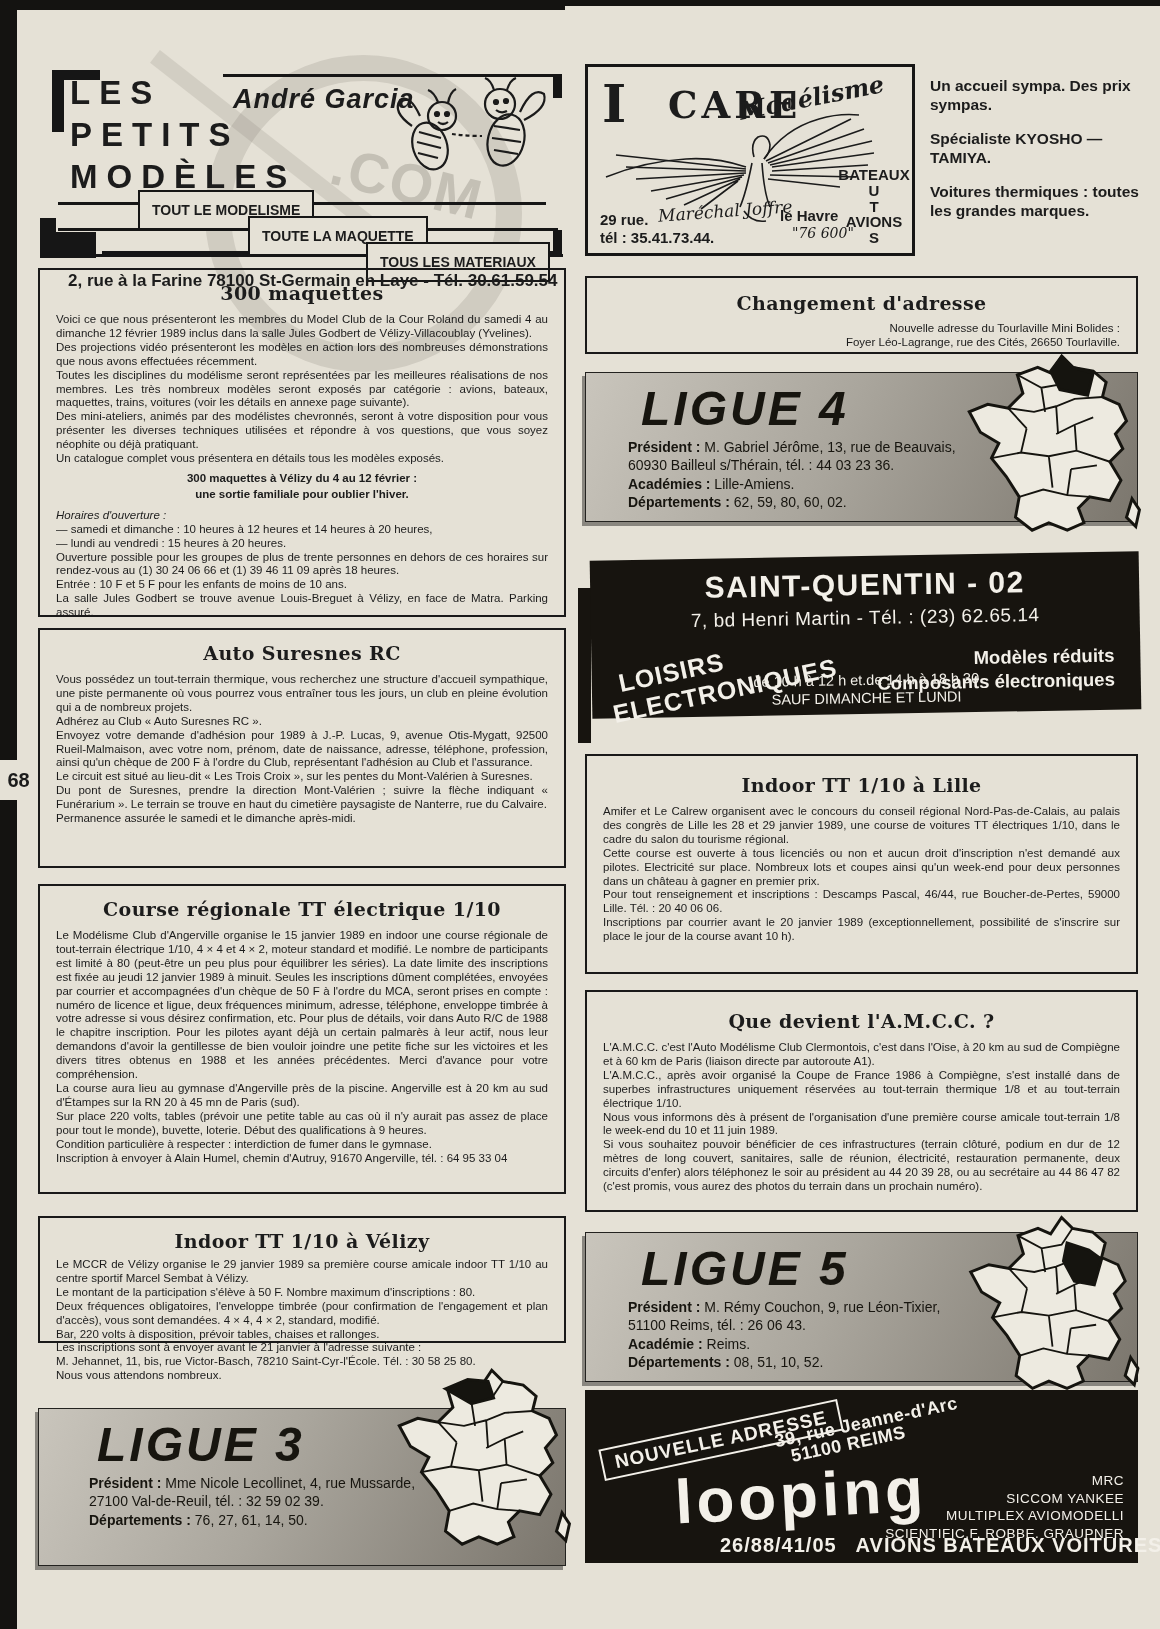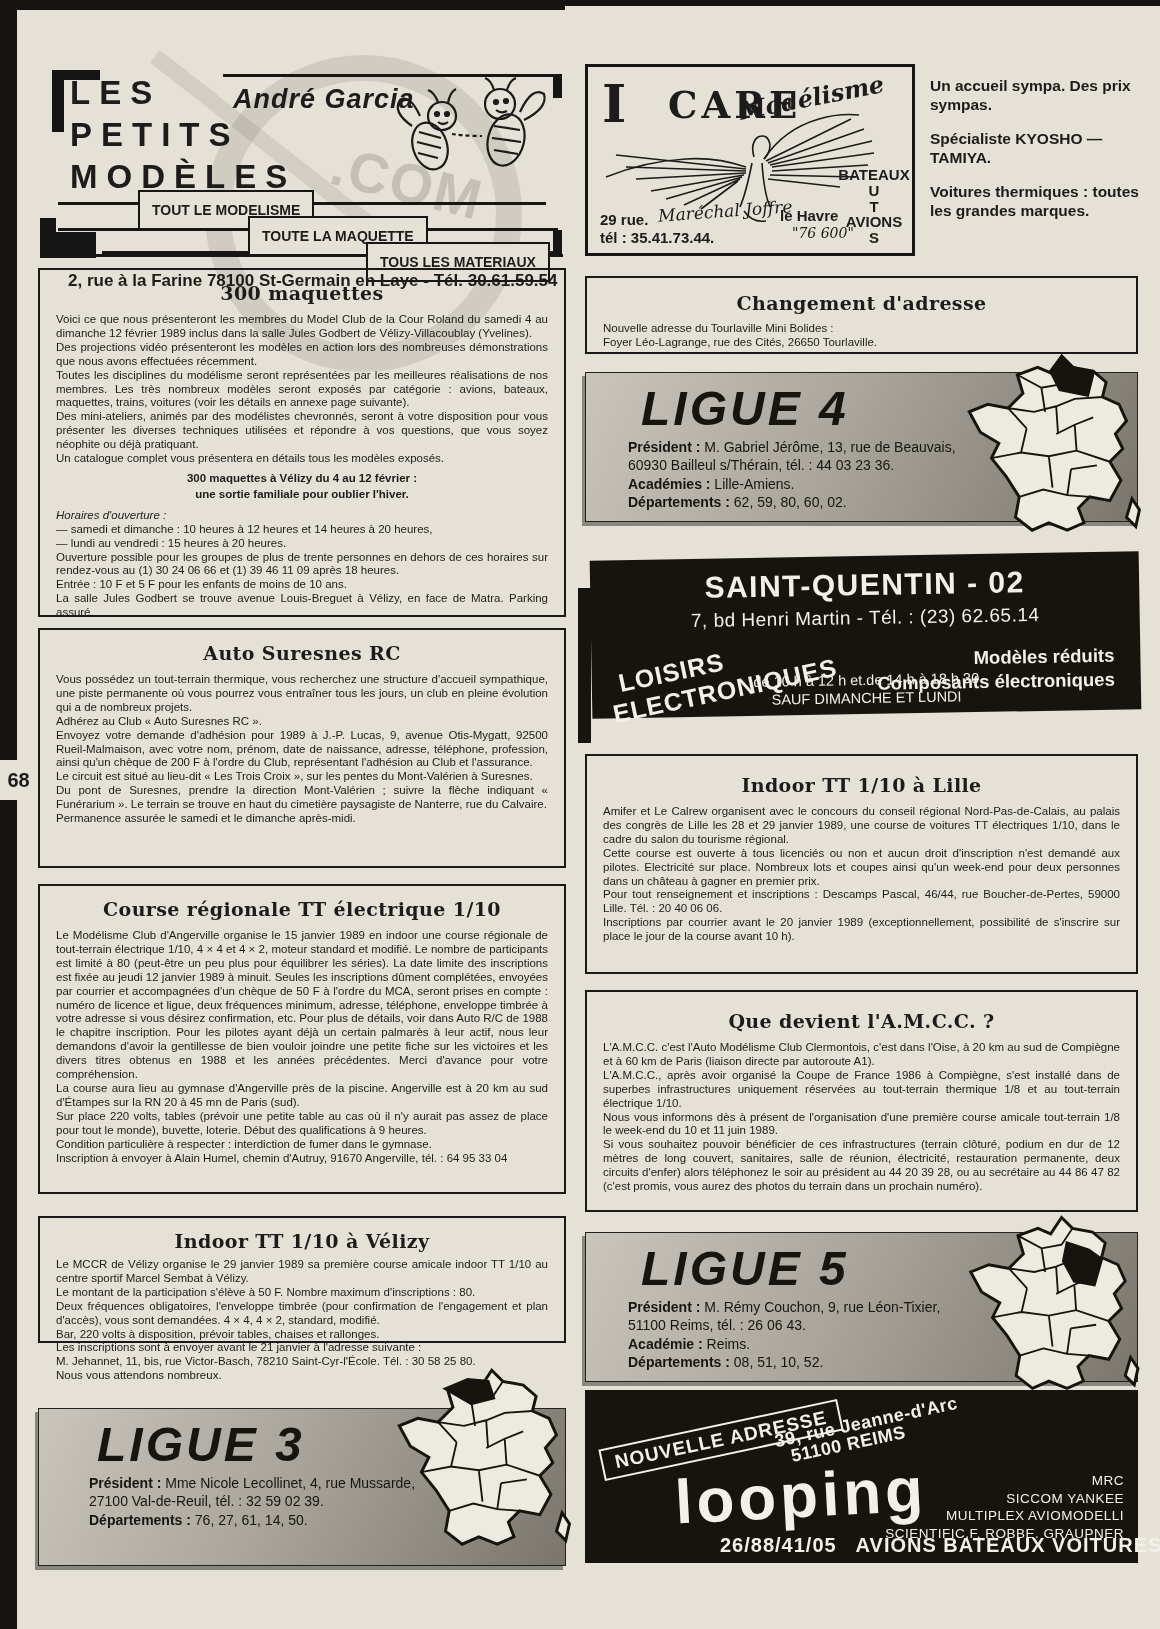--- a/index.html
+++ b/index.html
@@ -64,21 +64,21 @@
   .cross-line{text-align:center;font-weight:bold;font-size:15px;line-height:1.05;}
   .ic-right p{margin:0 0 14px;font-weight:bold;font-size:15.5px;line-height:1.25;}
   
   .lp-label{border:2.5px solid #f3f0e9;padding:3px 12px;font-weight:bold;font-size:19px;
             letter-spacing:1px;display:inline-block;}
   .lp-addr{font-weight:bold;font-size:18px;letter-spacing:0.5px;}
   .lp-logo{font-weight:800;font-size:62px;letter-spacing:4px;transform:rotate(-3deg);display:inline-block;}
   .lp-brands{text-align:right;font-size:13.5px;line-height:1.3;letter-spacing:0.5px;}
   .lp-bottom{font-weight:bold;font-size:20px;letter-spacing:1px;white-space:nowrap;}
   .chg h2{margin:6px 0 8px;}
-  .chg p{text-align:left;}
+  .chg p{text-align:right;}
 </style>
 </head>
 <body>
 
 <div class="page">
 
   <div class="abs edge-top"></div>
   <div class="abs edge-top2"></div>
   <div class="abs edge-left"></div>
   <div class="abs pagenum">68</div>

